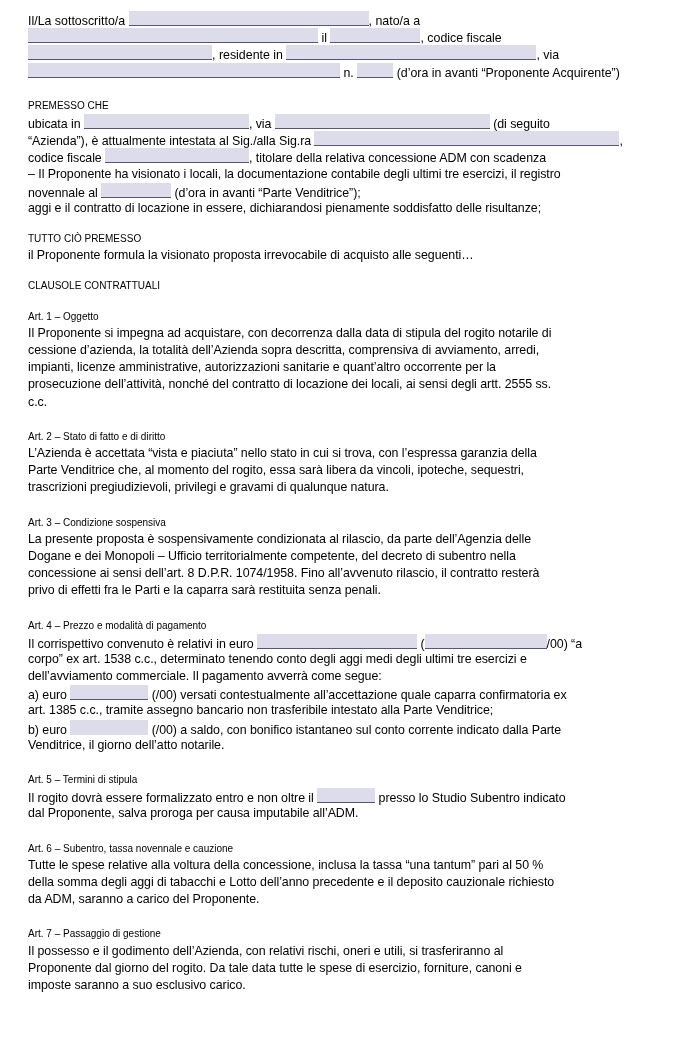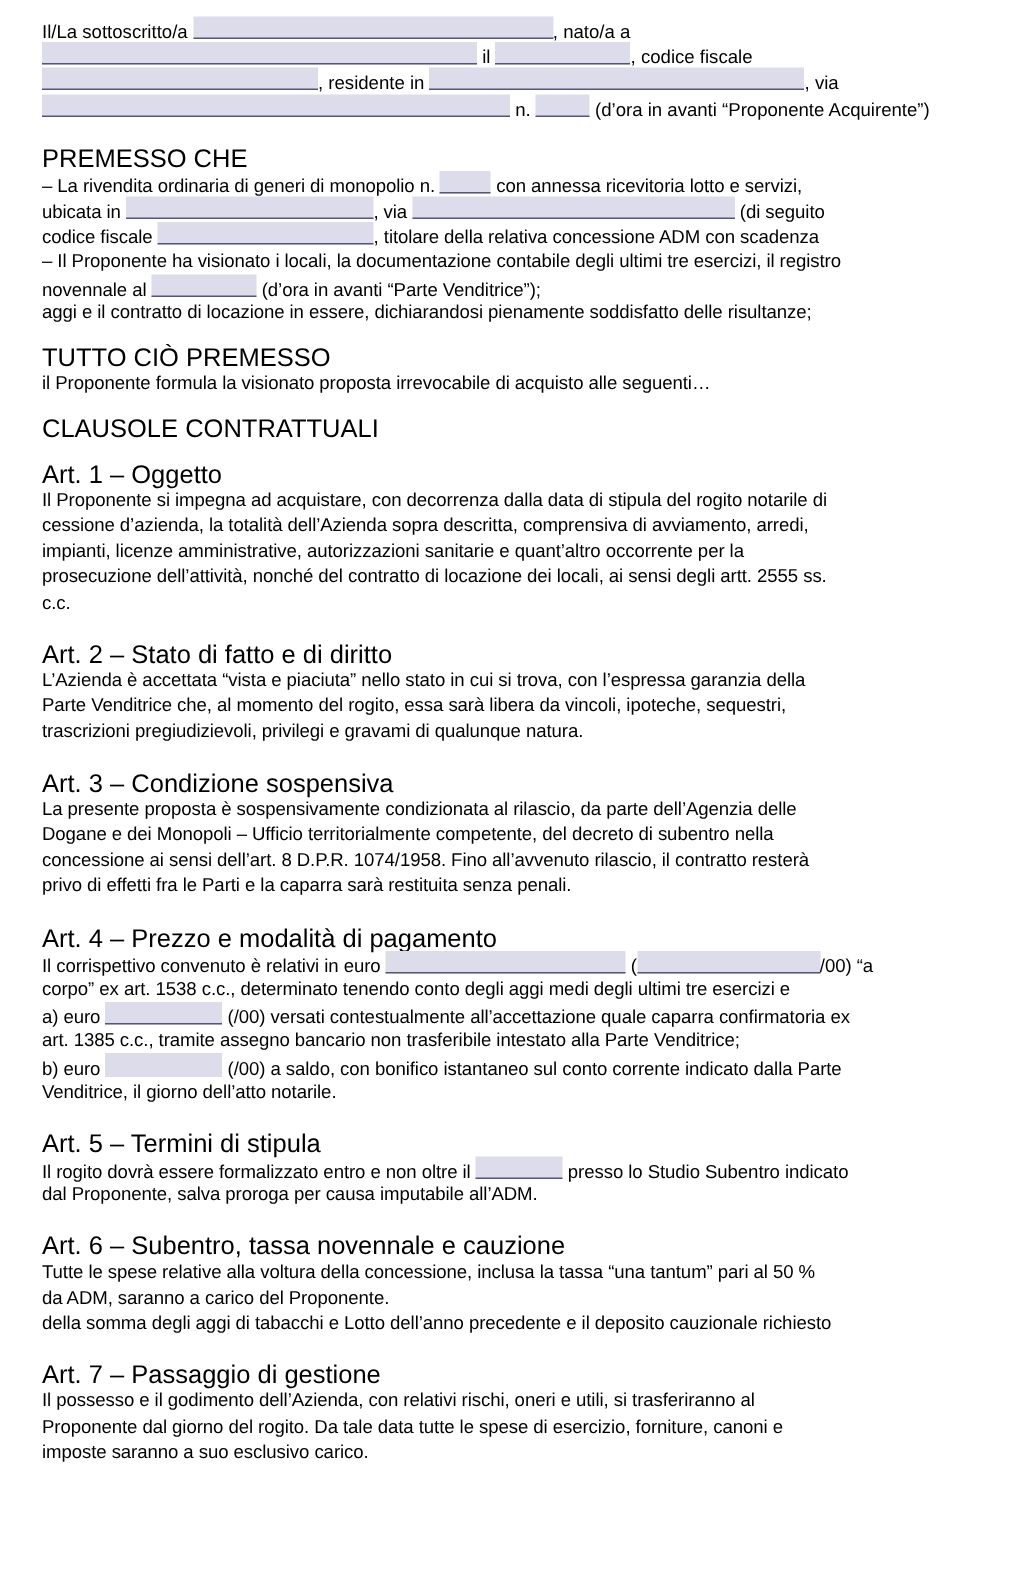--- a/index.html
+++ b/index.html
@@ -35,21 +35,21 @@
   
   .para {
     font-size: 12.4px;
     line-height: 17.2px;
     letter-spacing: -0.05px;
     margin: 0;
     text-align: left;
     word-spacing: 0px;
   }
   .heading {
-    font-size: 17px;
+    font-size: 10px;
     line-height: 17.2px;
     margin: 0;
   }
   .gap-lg { height: 17px; }
   .gap-md { height: 13px; }
 
   
   .blank {
     display: inline-block;
     vertical-align: baseline;
@@ -88,22 +88,22 @@
         <span class="hline"><span class="blank" style="width: 184px;"></span><span class="txt">, residente in </span><span class="blank" style="width: 250px;"></span><span class="txt">, via</span></span>
         <span class="hline"><span class="blank" style="width: 312px;"></span><span class="txt"> n. </span><span class="blank" style="width: 36px;"></span><span class="txt"> (d’ora in avanti “Proponente Acquirente”)</span></span>
       </div>
 
     <div class="gap-lg"></div>
 
     <div id="sections-root">
         <div>
           <div class="heading">PREMESSO CHE</div>
           <div class="para">
-            <span class="hline"><span class="txt">– La rivendita ordinaria di generi di monopolio n. </span><span class="blank" style="width: 34px;"></span><span class="txt"> con annessa ricevitoria lotto e servizi,</span></span>
             <span class="hline"><span class="txt">ubicata in </span><span class="blank" style="width: 165px;"></span><span class="txt">, via </span><span class="blank" style="width: 215px;"></span><span class="txt"> (di seguito</span></span>
+            <span class="hline"><span class="txt">“Azienda”), è attualmente intestata al Sig./alla Sig.ra </span><span class="blank" style="width: 305px;"></span><span class="txt">,</span></span>
             <span class="hline"><span class="txt">codice fiscale </span><span class="blank" style="width: 144px;"></span><span class="txt">, titolare della relativa concessione ADM con scadenza</span></span>
             <span class="hline"><span class="txt">– Il Proponente ha visionato i locali, la documentazione contabile degli ultimi tre esercizi, il registro</span></span>
             <span class="hline"><span class="txt">novennale al </span><span class="blank" style="width: 70px;"></span><span class="txt"> (d’ora in avanti “Parte Venditrice”);</span></span>
             <span class="hline"><span class="txt">aggi e il contratto di locazione in essere, dichiarandosi pienamente soddisfatto delle risultanze;</span></span>
           </div>
         </div>
         <div class="gap-md"></div>
         <div>
           <div class="heading">TUTTO CIÒ PREMESSO</div>
           <div class="para">
@@ -144,41 +144,42 @@
             <span class="hline"><span class="txt">concessione ai sensi dell’art. 8 D.P.R. 1074/1958. Fino all’avvenuto rilascio, il contratto resterà</span></span>
             <span class="hline"><span class="txt">privo di effetti fra le Parti e la caparra sarà restituita senza penali.</span></span>
           </div>
         </div>
         <div class="gap-lg"></div>
         <div>
           <div class="heading">Art. 4 – Prezzo e modalità di pagamento</div>
           <div class="para">
             <span class="hline"><span class="txt">Il corrispettivo convenuto è relativi in euro </span><span class="blank" style="width: 160px;"></span><span class="txt"> (</span><span class="blank" style="width: 122px;"></span><span class="txt">/00) “a</span></span>
             <span class="hline"><span class="txt">corpo” ex art. 1538 c.c., determinato tenendo conto degli aggi medi degli ultimi tre esercizi e</span></span>
+            <span class="hline"><span class="txt">dell’avviamento commerciale. Il pagamento avverrà come segue:</span></span>
             <span class="hline"><span class="txt">a) euro </span><span class="blank" style="width: 78px;"></span><span class="txt"> (/00) versati contestualmente all’accettazione quale caparra confirmatoria ex</span></span>
             <span class="hline"><span class="txt">art. 1385 c.c., tramite assegno bancario non trasferibile intestato alla Parte Venditrice;</span></span>
             <span class="hline"><span class="txt">b) euro </span><span class="blank noline" style="width: 78px;"></span><span class="txt"> (/00) a saldo, con bonifico istantaneo sul conto corrente indicato dalla Parte</span></span>
             <span class="hline"><span class="txt">Venditrice, il giorno dell’atto notarile.</span></span>
           </div>
         </div>
         <div class="gap-lg"></div>
         <div>
           <div class="heading">Art. 5 – Termini di stipula</div>
           <div class="para">
             <span class="hline"><span class="txt">Il rogito dovrà essere formalizzato entro e non oltre il </span><span class="blank" style="width: 58px;"></span><span class="txt"> presso lo Studio Subentro indicato</span></span>
             <span class="hline"><span class="txt">dal Proponente, salva proroga per causa imputabile all’ADM.</span></span>
           </div>
         </div>
         <div class="gap-lg"></div>
         <div>
           <div class="heading">Art. 6 – Subentro, tassa novennale e cauzione</div>
           <div class="para">
             <span class="hline"><span class="txt">Tutte le spese relative alla voltura della concessione, inclusa la tassa “una tantum” pari al 50 %</span></span>
+            <span class="hline"><span class="txt">della somma degli aggi di tabacchi e Lotto dell’anno precedente e il deposito cauzionale richiesto</span></span>
             <span class="hline"><span class="txt">da ADM, saranno a carico del Proponente.</span></span>
-            <span class="hline"><span class="txt">della somma degli aggi di tabacchi e Lotto dell’anno precedente e il deposito cauzionale richiesto</span></span>
           </div>
         </div>
         <div class="gap-lg"></div>
         <div>
           <div class="heading">Art. 7 – Passaggio di gestione</div>
           <div class="para">
             <span class="hline"><span class="txt">Il possesso e il godimento dell’Azienda, con relativi rischi, oneri e utili, si trasferiranno al</span></span>
             <span class="hline"><span class="txt">Proponente dal giorno del rogito. Da tale data tutte le spese di esercizio, forniture, canoni e</span></span>
             <span class="hline"><span class="txt">imposte saranno a suo esclusivo carico.</span></span>
           </div>

